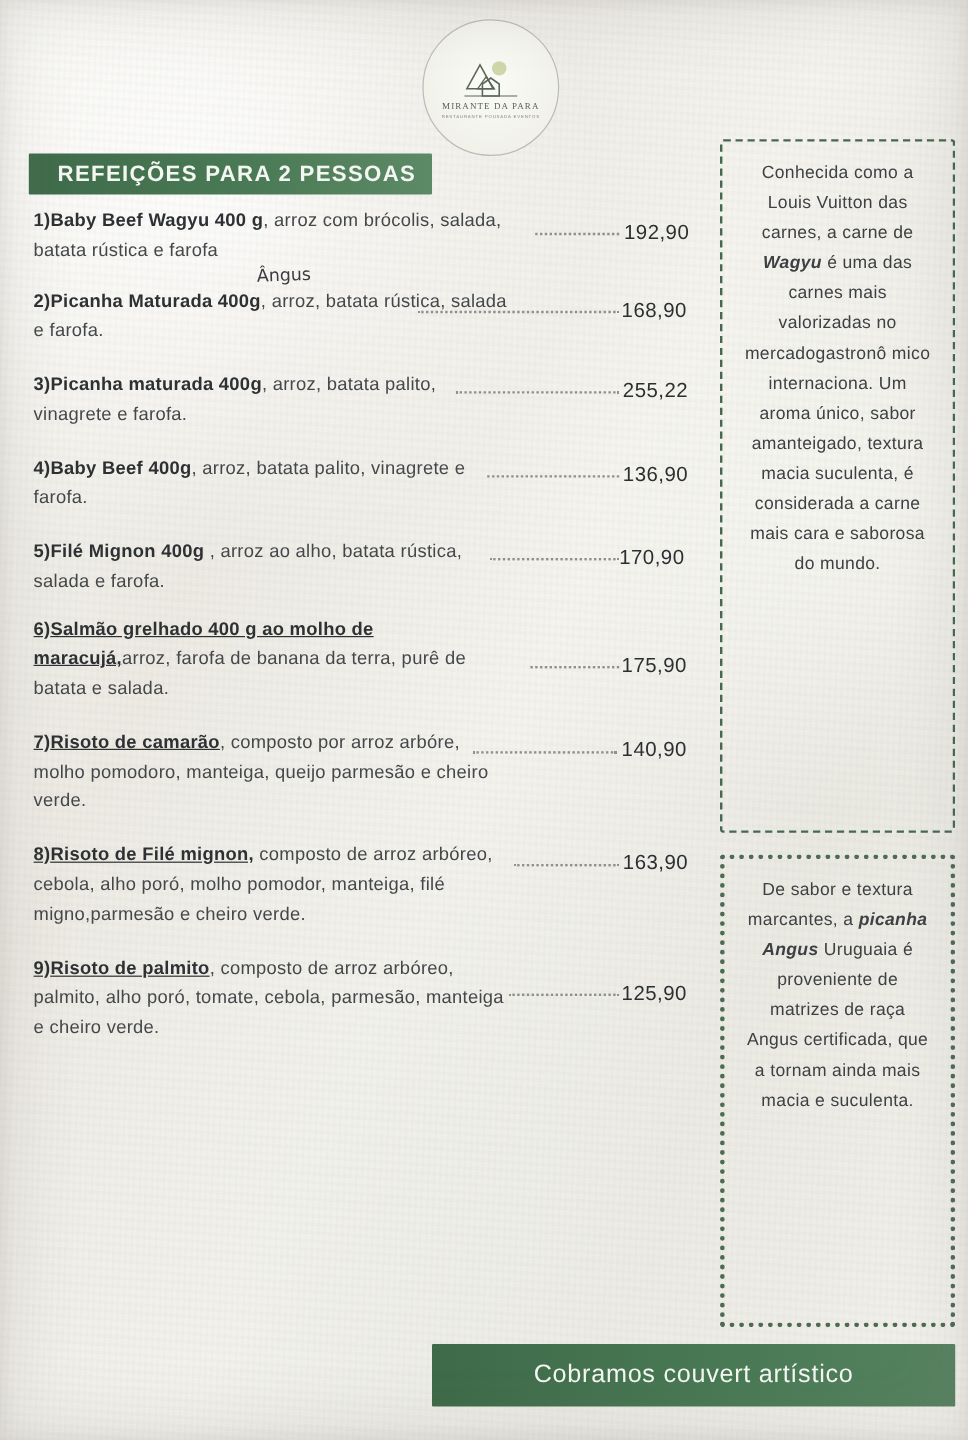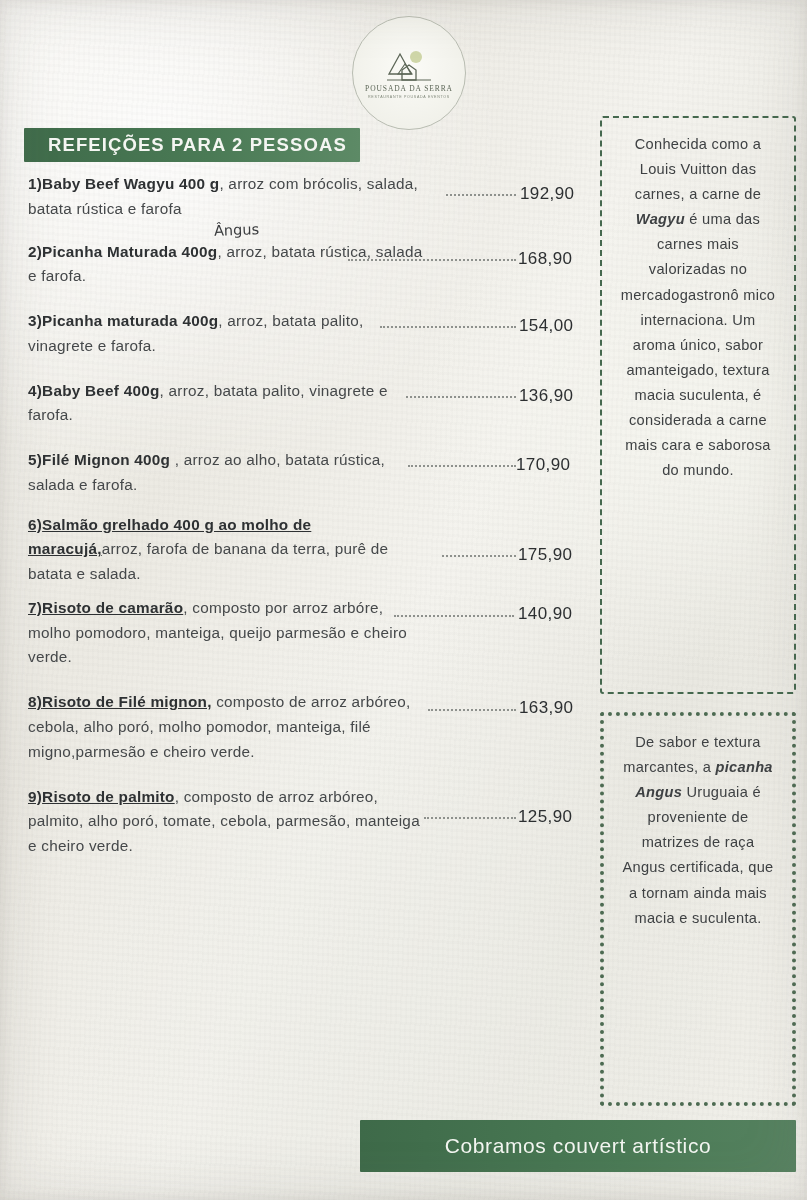--- a/index.html
+++ b/index.html
@@ -180,21 +180,21 @@
 <div class="paper"></div>
 
 <div class="logo">
   <svg class="logo-mark" viewBox="0 0 46 34">
     <circle cx="30" cy="9" r="6" fill="#cfd6a8"></circle>
     <path d="M3 26 L14 6 L25 26 Z" fill="none" stroke="#5c6657" stroke-width="1.3"></path>
     <path d="M12 26 L19 16 L26 26 Z" fill="none" stroke="#5c6657" stroke-width="1.1"></path>
     <path d="M16 32 L16 22 L23 17 L30 22 L30 32 Z" fill="none" stroke="#5c6657" stroke-width="1.3"></path>
     <path d="M1 32 L45 32" stroke="#5c6657" stroke-width="1"></path>
   </svg>
-  <div class="logo-name">POUSADA DA SERRA</div>
+  <div class="logo-name">MIRANTE DA PARA</div>
   <div class="logo-sub">RESTAURANTE  POUSADA  EVENTOS</div>
 </div>
 
 <div class="section-banner">
   <span>REFEIÇÕES PARA 2 PESSOAS</span>
 </div>
 
 <div class="menu">
 
   <div class="item" style="margin-bottom:18px;">
@@ -212,40 +212,40 @@
     <div class="handwriting" style="left:186px; top:-18px;">Ângus</div>
     <div class="dots" style="left:320px; top:19px; width:168px;"></div>
     <div class="price" style="left:490px; top:9px;">168,90</div>
   </div>
 
   <div class="item" style="margin-bottom:20px;">
     <div class="item-body">
       <span class="item-name"><span>3)</span><span>Picanha maturada 400g</span></span><span>, arroz, batata palito, vinagrete e farofa.</span>
     </div>
     <div class="dots" style="left:352px; top:17px; width:136px;"></div>
-    <div class="price" style="left:491px; top:7px;">154,00</div>
+    <div class="price" style="left:491px; top:7px;">255,22</div>
   </div>
 
   <div class="item" style="margin-bottom:20px;">
     <div class="item-body">
       <span class="item-name"><span>4)</span><span>Baby Beef 400g</span></span><span>, arroz, batata palito, vinagrete e farofa.</span>
     </div>
     <div class="dots" style="left:378px; top:17px; width:110px;"></div>
     <div class="price" style="left:491px; top:7px;">136,90</div>
   </div>
 
   <div class="item" style="margin-bottom:15px;">
     <div class="item-body">
       <span class="item-name"><span>5)</span><span>Filé Mignon 400g</span></span><span> , arroz ao alho, batata rústica, salada e farofa.</span>
     </div>
     <div class="dots" style="left:380px; top:17px; width:108px;"></div>
     <div class="price" style="left:488px; top:7px;">170,90</div>
   </div>
 
-  <div class="item" style="margin-bottom:9px;">
+  <div class="item" style="margin-bottom:20px;">
     <div class="item-body">
       <span class="item-name u"><span>6)</span><span>Salmão grelhado 400 g ao molho de maracujá,</span></span><span>arroz, farofa de banana da terra, purê de batata e salada.</span>
     </div>
     <div class="dots" style="left:414px; top:42px; width:74px;"></div>
     <div class="price" style="left:490px; top:32px;">175,90</div>
   </div>
 
   <div class="item" style="margin-bottom:20px;">
     <div class="item-body">
       <span class="item-name u"><span>7)</span><span>Risoto de camarão</span></span><span>, composto por arroz arbóre, molho pomodoro, manteiga, queijo parmesão e cheiro verde.</span>

